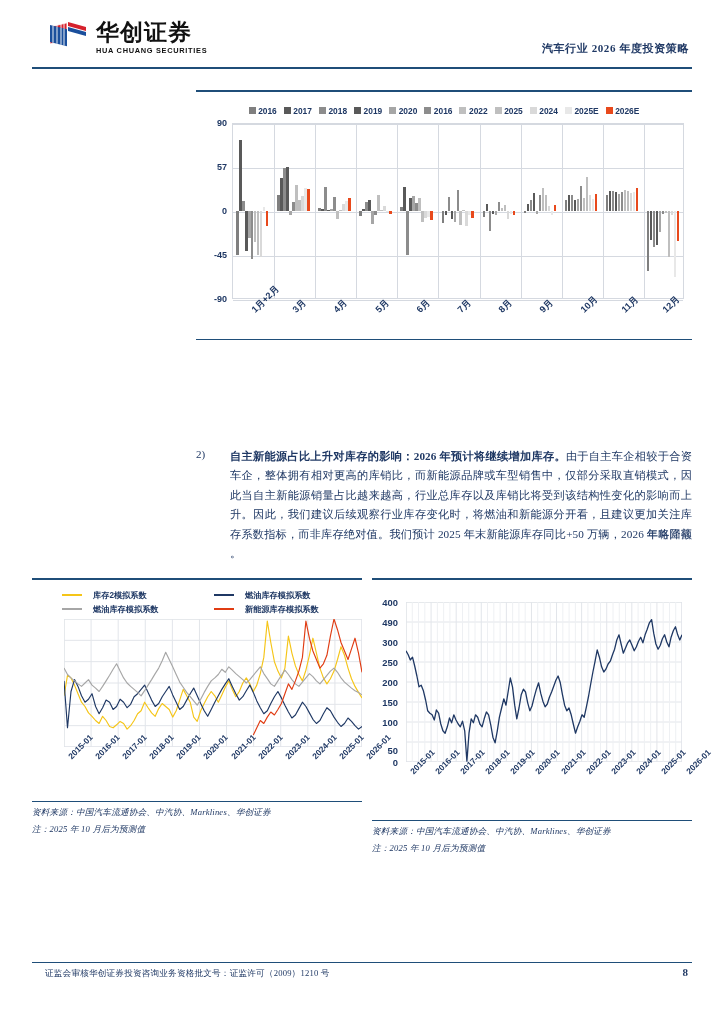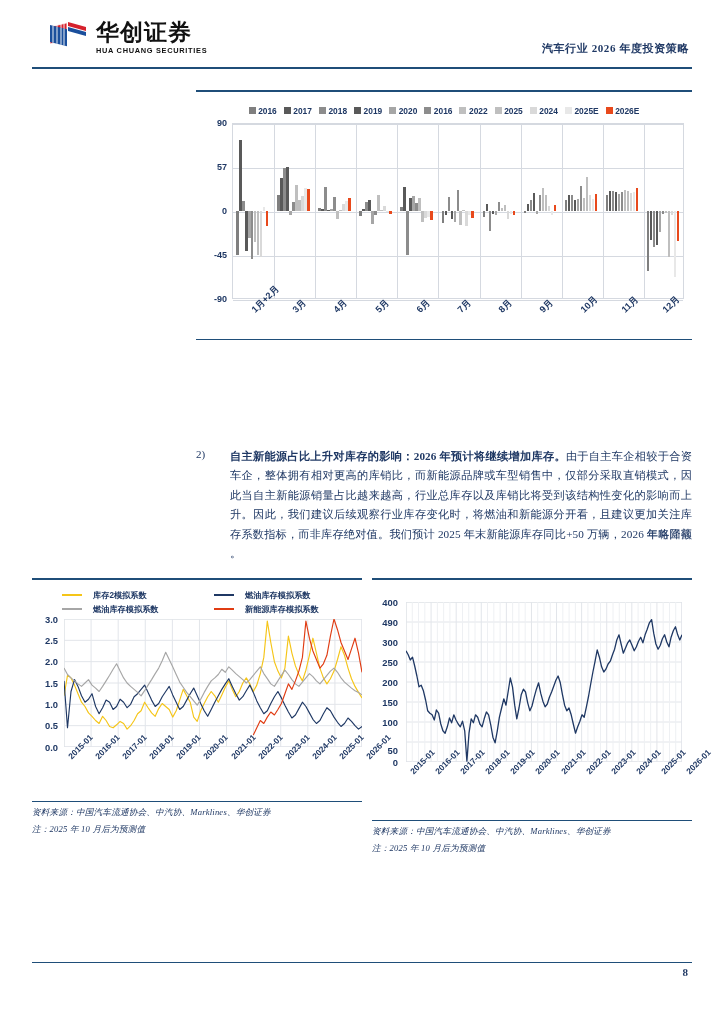--- a/index.html
+++ b/index.html
@@ -354,29 +354,20 @@
           <span class="ln" style="background: rgb(166, 166, 166);"></span>
           <span>燃油库存模拟系数</span>
         </div>
         <div class="lg2">
           <span class="ln" style="background: rgb(224, 60, 19);"></span>
           <span>新能源库存模拟系数</span>
         </div>
       </div>
 
     <div class="lc-plot" style="height:182px;">
-      <div class="lc-axis" id="c5-axis" style="width:30px;height:128px;">
-          <span style="top: 0px;">3.0</span>
-          <span style="top: 21.3333px;">2.5</span>
-          <span style="top: 42.6667px;">2.0</span>
-          <span style="top: 64px;">1.5</span>
-          <span style="top: 85.3333px;">1.0</span>
-          <span style="top: 106.667px;">0.5</span>
-          <span style="top: 128px;">0.0</span>
-        </div>
       <svg id="c5-svg" width="298" height="128" viewBox="0 0 298 128" style="position:absolute;left:32px;top:0;">
           <rect x="0" y="0" width="298" height="128" fill="none" stroke="#d5d9e0" stroke-width="1"></rect>
           <line x1="0" x2="298" y1="0" y2="0" stroke="#e2e5ea" stroke-width="1"></line>
           <line x1="0" x2="298" y1="21.33333333333333" y2="21.33333333333333" stroke="#e2e5ea" stroke-width="1"></line>
           <line x1="0" x2="298" y1="42.66666666666667" y2="42.66666666666667" stroke="#e2e5ea" stroke-width="1"></line>
           <line x1="0" x2="298" y1="64" y2="64" stroke="#e2e5ea" stroke-width="1"></line>
           <line x1="0" x2="298" y1="85.33333333333334" y2="85.33333333333334" stroke="#e2e5ea" stroke-width="1"></line>
           <line x1="0" x2="298" y1="106.66666666666667" y2="106.66666666666667" stroke="#e2e5ea" stroke-width="1"></line>
           <line x1="0" x2="298" y1="128" y2="128" stroke="#e2e5ea" stroke-width="1"></line>
           <line x1="0" x2="0" y1="0" y2="128" stroke="#e2e5ea" stroke-width="1"></line>
@@ -505,15 +496,16 @@
           <span style="left: 278px; top: 3px;">2026-01</span>
         </div>
     </div>
 
     <div class="src-rule panel-srcrule"></div>
     <div class="src" style="margin-top:5px;">资料来源：中国汽车流通协会、中汽协、Marklines、华创证券</div>
     <div class="note">注：2025 年 10 月后为预测值</div>
   </div>
 
   <div class="foot-rule"></div>
+  <div class="foot-text">证监会审核华创证券投资咨询业务资格批文号：证监许可（2009）1210 号</div>
   <div class="foot-page">8</div>
 
 </div>
 
 </body></html>

